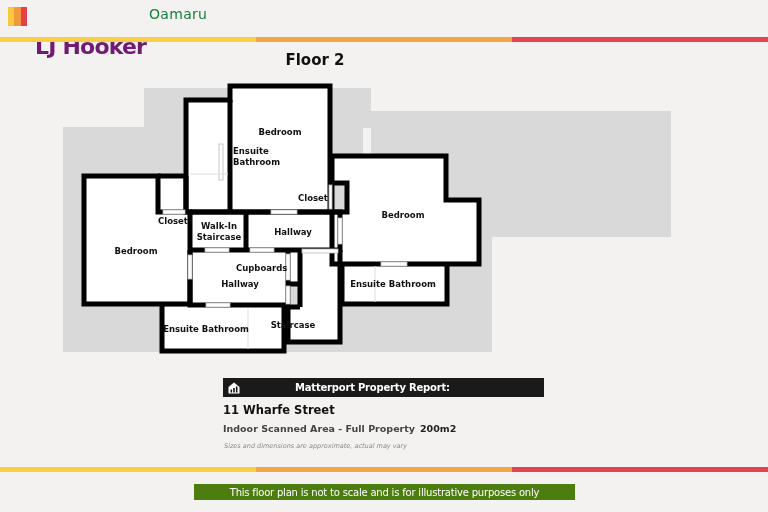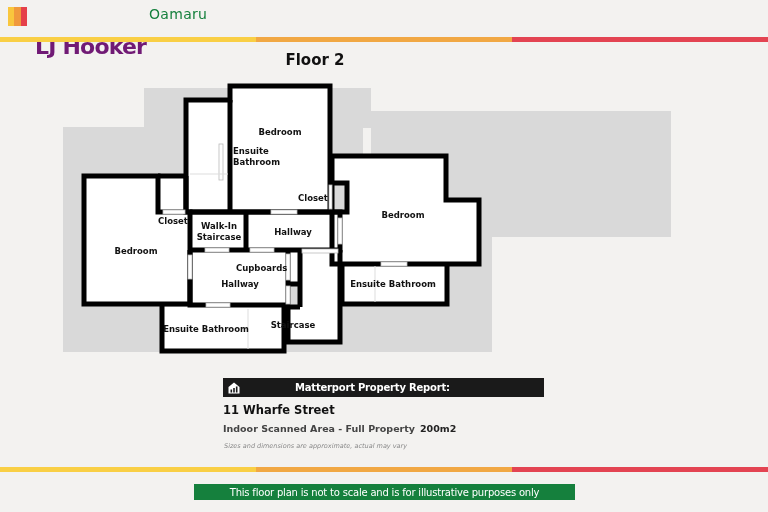--- a/index.html
+++ b/index.html
@@ -27,21 +27,21 @@
 
   .report-bar { position: absolute; left: 223px; top: 378px; width: 321px; height: 19px; background: #1a1a1a; display: flex; align-items: center; padding-left: 5px; }
   .report-icon { width: 12px; height: 12px; margin-right: 7px; }
   .report-label { color: #fff; font-weight: bold; font-size: 10px; letter-spacing: -0.2px; padding-left: 48px; }
 
   .address { position: absolute; left: 223px; top: 403px; font-weight: bold; font-size: 11.5px; color: #111; }
   .area-line { position: absolute; left: 223px; top: 423px; font-weight: bold; font-size: 9.5px; color: #444; }
   .area-line .val { color: #222; margin-left: 5px; margin-top: 28px; }
   .disclaimer-small { position: absolute; left: 224px; top: 442px; font-size: 6.5px; color: #888; font-style: italic; }
 
-  .footer-note { position: absolute; left: 194px; top: 484px; width: 381px; height: 16px; background: #15803d; color: #fff; font-size: 10px; display: flex; align-items: center; justify-content: center; letter-spacing: -0.2px; }
+  .footer-note { position: absolute; left: 194px; top: 484px; width: 381px; height: 16px; background: #4d7c0f; color: #fff; font-size: 10px; display: flex; align-items: center; justify-content: center; letter-spacing: -0.2px; }
 </style>
 </head>
 <body>
 
 <div class="header">
   <div class="logo-mark">
     <span style="background:#f9c63d"></span>
       <span style="background:#f0993c"></span>
       <span style="background:#e5404a"></span>
   </div>

